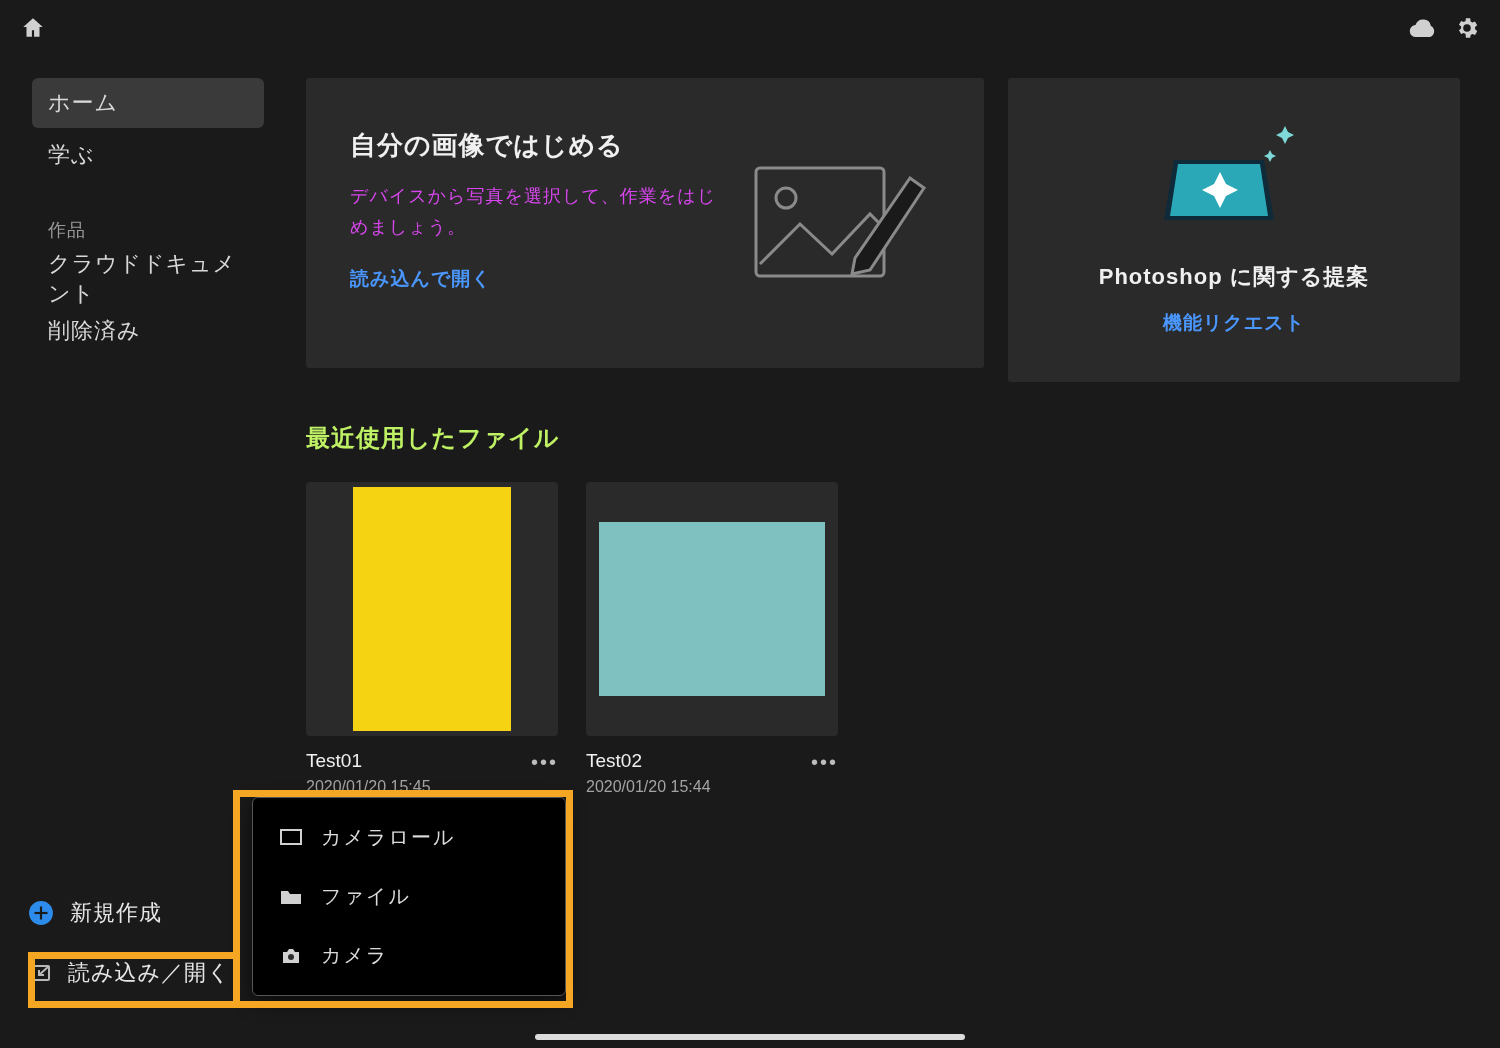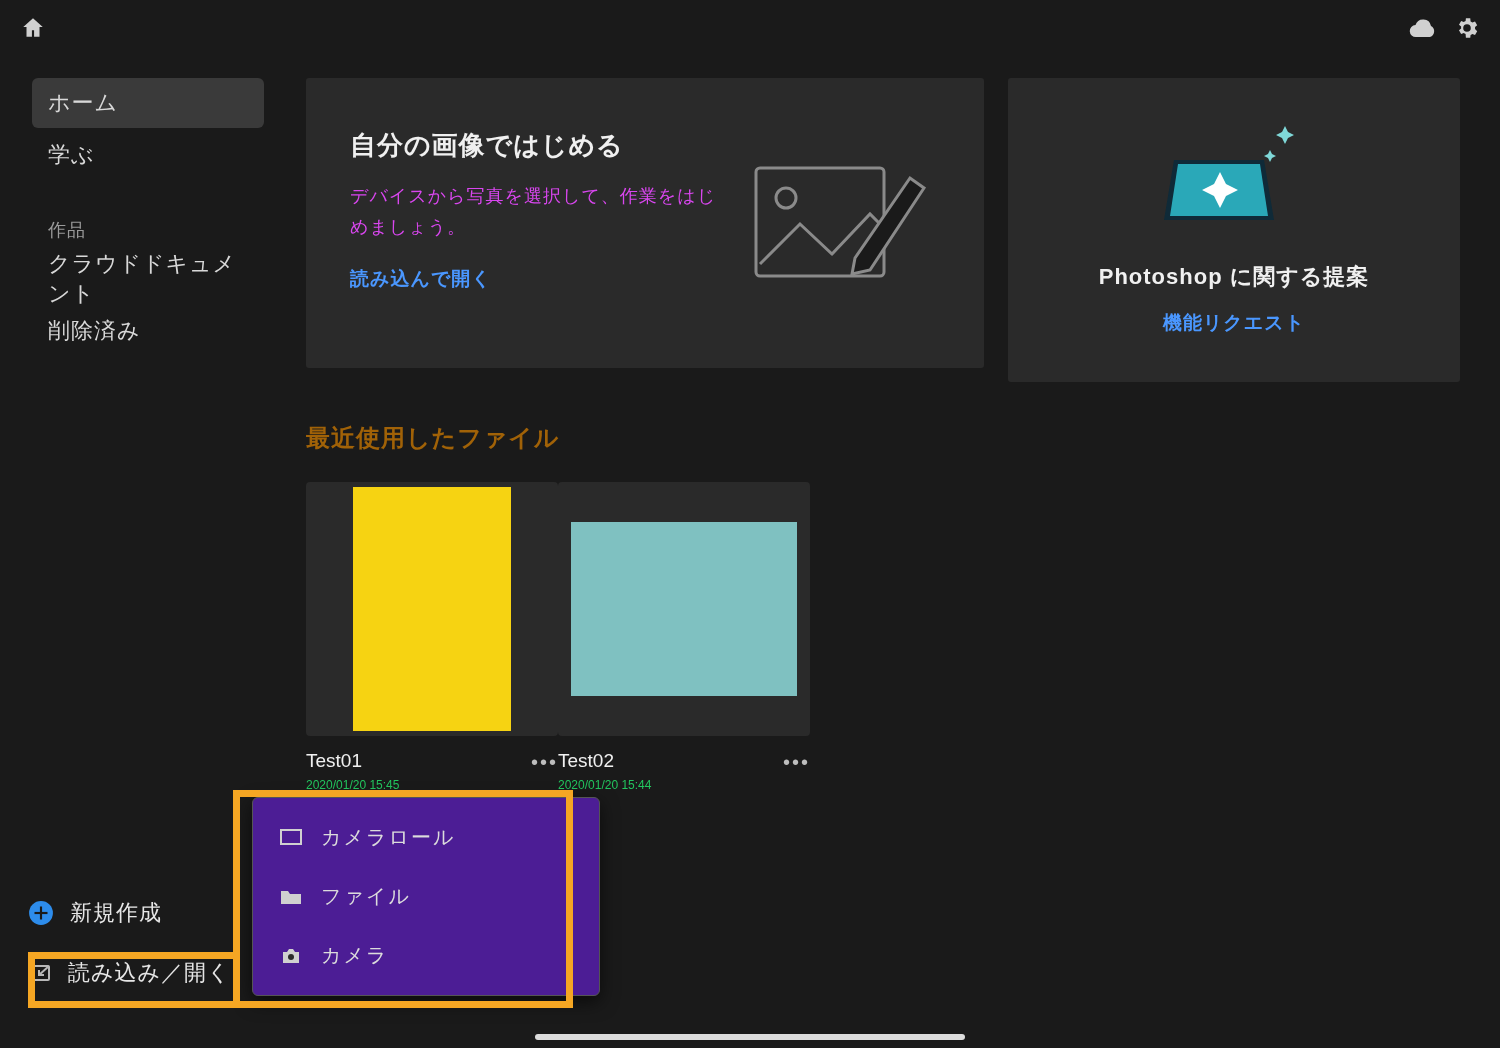--- a/index.html
+++ b/index.html
@@ -81,38 +81,39 @@
       display: flex;
       flex-direction: column;
       align-items: center;
       justify-content: center;
       gap: 10px;
     }
     .suggest-illustration { margin-bottom: 14px; }
     .suggest-title { font-size: 22px; font-weight: 700; color: #f0f0f0; letter-spacing: 1px;}
     .suggest-link { font-size: 19px; font-weight: 700; color: #4a97ff; margin-top: 8px; letter-spacing: 1px;}
     .section-title {
-      font-size: 24px; font-weight: 700; color: #a16207; margin-bottom: 28px; letter-spacing: 1px;
+      font-size: 24px; font-weight: 700; color: #bef264; margin-bottom: 28px; letter-spacing: 1px;
     }
     .tiles {
       display: flex;
+      gap: 28px;
     }
     .tile { width: 252px; }
     .thumb {
       width: 252px; height: 254px;
       background: #2a2a2a;
       border-radius: 4px;
       display: flex; align-items: center; justify-content: center;
       margin-bottom: 14px;
     }
     .thumb-inner.yellow { width: 158px; height: 244px; background: #f6d312; }
     .thumb-inner.teal { width: 226px; height: 174px; background: #7fc1c1; }
     .tile-meta { display: flex; justify-content: space-between; align-items: flex-start; }
     .tile-name { font-size: 19px; color: #f0f0f0; margin-bottom: 6px; }
-    .tile-date { font-size: 12px; color: #22c55e; }
+    .tile-date { font-size: 16px; color: #a3a3a3; }
     .more-dots { font-size: 20px; color: #bdbdbd; line-height: 1; padding-top: 2px; letter-spacing: 2px;}
     
     .bottom-actions {
       position: absolute;
       left: 28px;
       bottom: 60px;
       display: flex;
       flex-direction: column;
       gap: 30px;
       z-index: 5;
@@ -123,22 +124,22 @@
       position: absolute;
       border: 7px solid #f5a623;
       pointer-events: none;
       z-index: 30;
     }
     
     .popup {
       position: absolute;
       left: 252px;
       bottom: 52px;
-      width: 348px;
-      background: #4c1d95;
+      width: 314px;
+      background: #000000;
       border: 1px solid #555;
       border-radius: 6px;
       box-shadow: 0 6px 18px rgba(0,0,0,0.6);
       padding: 10px 0;
       z-index: 20;
     }
     .popup-item {
       display: flex; align-items: center; gap: 18px;
       padding: 16px 26px;
       font-size: 20px;

